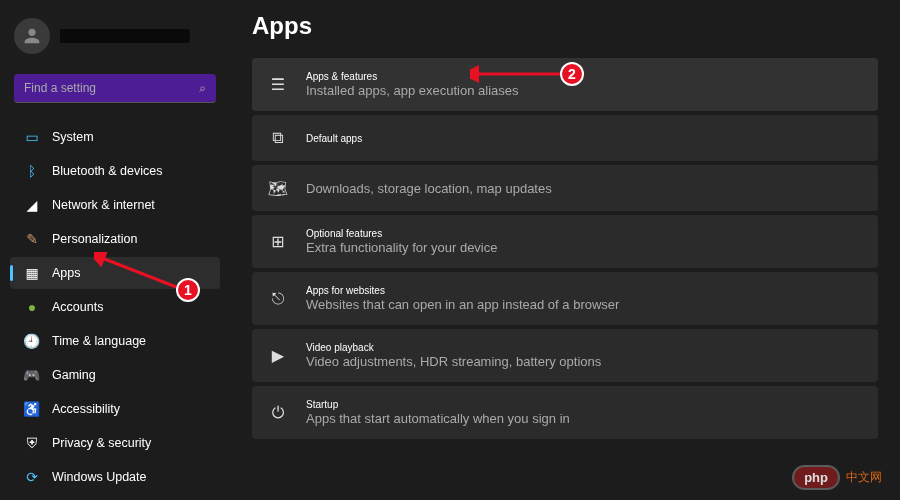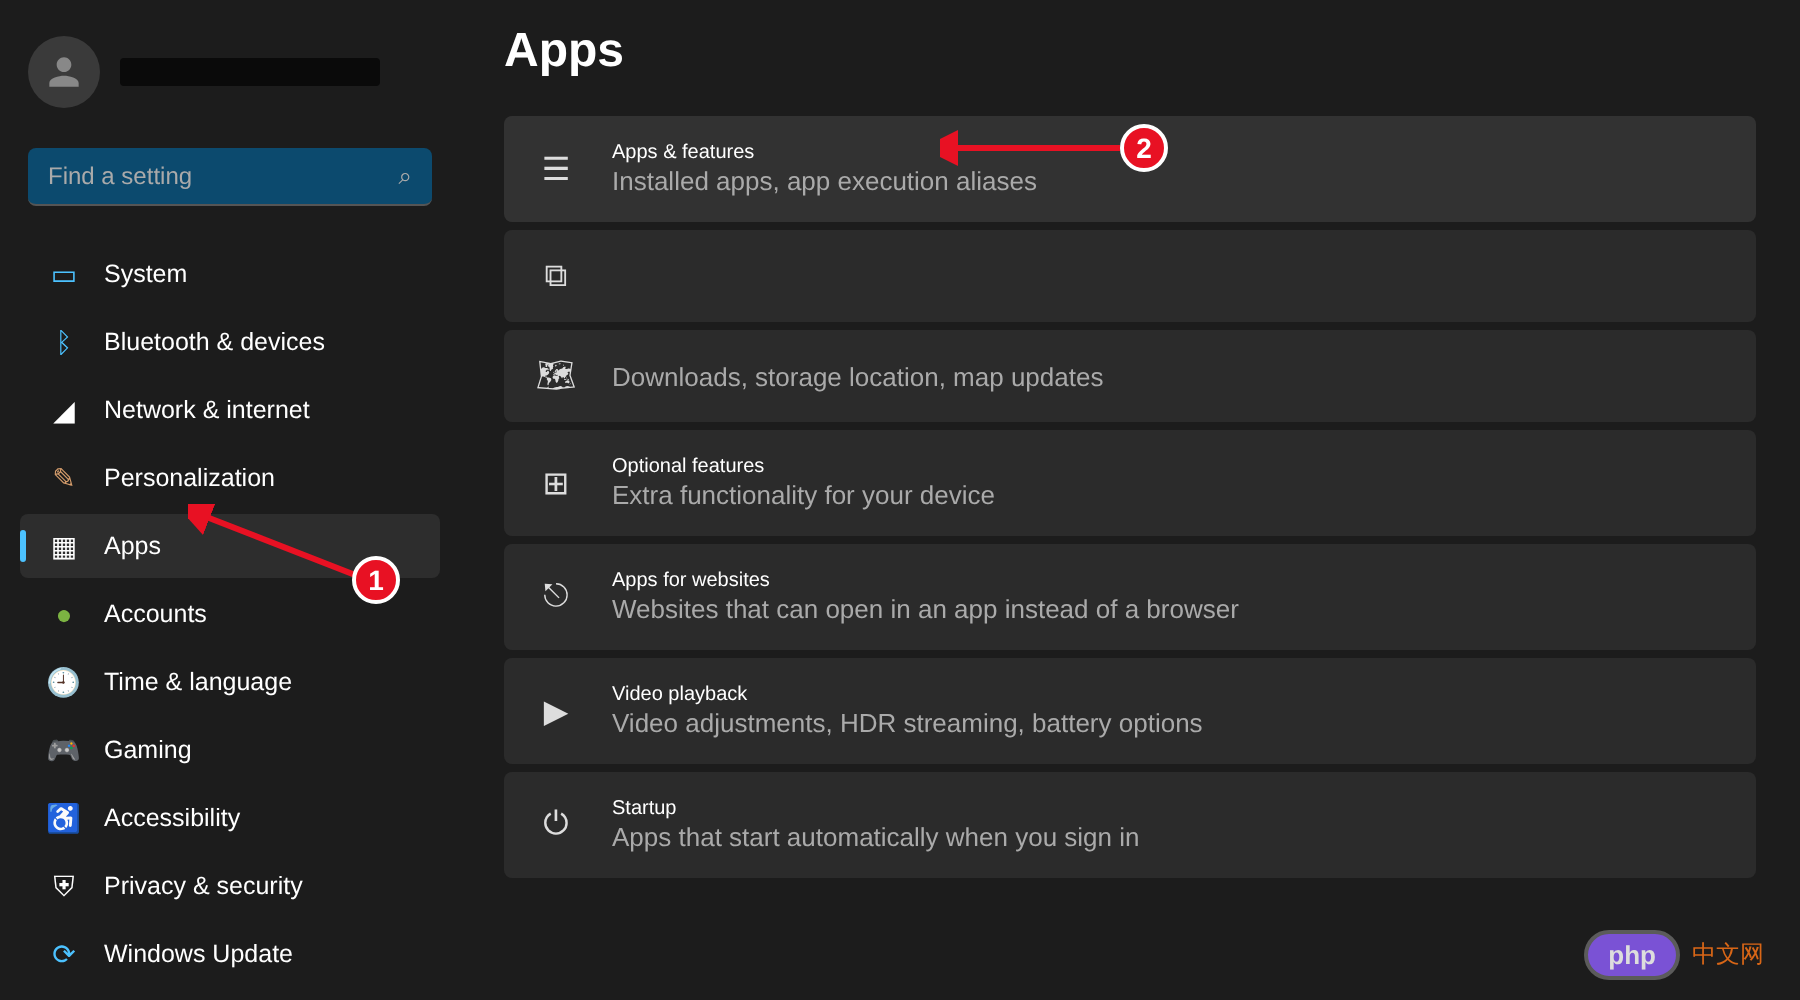--- a/index.html
+++ b/index.html
@@ -4,21 +4,21 @@
   <style>
     * { margin: 0; padding: 0; box-sizing: border-box; font-family: 'Segoe UI', sans-serif; }
     body { background: #1c1c1c; color: #fff; width: 900px; height: 500px; overflow: hidden; display: flex; }
     
     .sidebar { width: 230px; padding: 10px; display: flex; flex-direction: column; }
     .user-row { display: flex; align-items: center; gap: 10px; padding: 8px 4px; }
     .avatar { width: 36px; height: 36px; border-radius: 50%; background: #3a3a3a; display: flex; align-items: center; justify-content: center; }
     .avatar svg { width: 22px; height: 22px; fill: #888; }
     .user-name { width: 130px; height: 14px; background: #0a0a0a; border-radius: 2px; }
     
-    .search-box { margin: 12px 4px; background: #0c4a6e; border-radius: 4px; border-bottom: 1px solid #555; padding: 7px 10px; display: flex; align-items: center; justify-content: space-between; font-size: 12px; color: #aaa; }
+    .search-box { margin: 12px 4px; background: #4c1d95; border-radius: 4px; border-bottom: 1px solid #555; padding: 7px 10px; display: flex; align-items: center; justify-content: space-between; font-size: 12px; color: #aaa; }
     .search-box span:first-child { flex: 1; }
     
     .nav { display: flex; flex-direction: column; gap: 2px; margin-top: 6px; }
     .nav-item { display: flex; align-items: center; gap: 12px; padding: 8px 10px 8px 14px; border-radius: 4px; font-size: 12.5px; cursor: pointer; position: relative; }
     .nav-item.selected { background: #2d2d2d; }
     .nav-item.selected::before { content: ''; position: absolute; left: 0; top: 8px; bottom: 8px; width: 3px; background: #4cc2ff; border-radius: 2px; }
     .nav-icon { width: 16px; height: 16px; display: flex; align-items: center; justify-content: center; font-size: 14px; }
     
     .main { flex: 1; padding: 12px 22px; overflow-y: auto; }
     .page-title { font-size: 24px; font-weight: 600; margin-bottom: 18px; }
@@ -29,21 +29,21 @@
     .card-text { flex: 1; }
     .card-title { font-size: 10px; font-weight: 400; }
     .card-sub { font-size: 13px; color: #aaa; margin-top: 1px; }
     
     .annot { position: absolute; pointer-events: none; z-index: 10; }
     .badge { width: 24px; height: 24px; border-radius: 50%; background: #e81123; color: #fff; display: flex; align-items: center; justify-content: center; font-weight: bold; font-size: 14px; border: 2px solid #fff; }
     .arrow-1 { position: absolute; left: 94px; top: 252px; }
     .arrow-2 { position: absolute; left: 470px; top: 62px; }
     
     .watermark { position: absolute; right: 18px; bottom: 10px; display: flex; align-items: center; gap: 6px; opacity: 0.85; }
-    .php-logo { background: #8b5cf6; color: #fff; padding: 3px 10px; border-radius: 14px; font-size: 13px; font-weight: bold; border: 2px solid #666; }
+    .php-logo { background: #7f1d1d; color: #fff; padding: 3px 10px; border-radius: 14px; font-size: 13px; font-weight: bold; border: 2px solid #666; }
     .wm-text { color: #f97316; font-size: 12px; }
   </style>
 </head>
 <body>
 
 <div class="sidebar">
   <div class="user-row">
     <div class="avatar">
       <svg viewBox="0 0 24 24">
           <path d="M12 12c2.2 0 4-1.8 4-4s-1.8-4-4-4-4 1.8-4 4 1.8 4 4 4zm0 2c-2.7 0-8 1.3-8 4v2h16v-2c0-2.7-5.3-4-8-4z"></path>
@@ -112,20 +112,21 @@
     <div class="card-icon">☰</div>
     <div class="card-text">
       <div class="card-title">Apps &amp; features</div>
       <div class="card-sub">Installed apps, app execution aliases</div>
     </div>
   </div>
 
   <div class="card">
     <div class="card-icon">⧉</div>
     <div class="card-text">
+      <div class="card-title">Default apps</div>
     </div>
   </div>
 
   <div class="card">
     <div class="card-icon">🗺</div>
     <div class="card-text">
       <div class="card-sub">Downloads, storage location, map updates</div>
     </div>
   </div>
 

